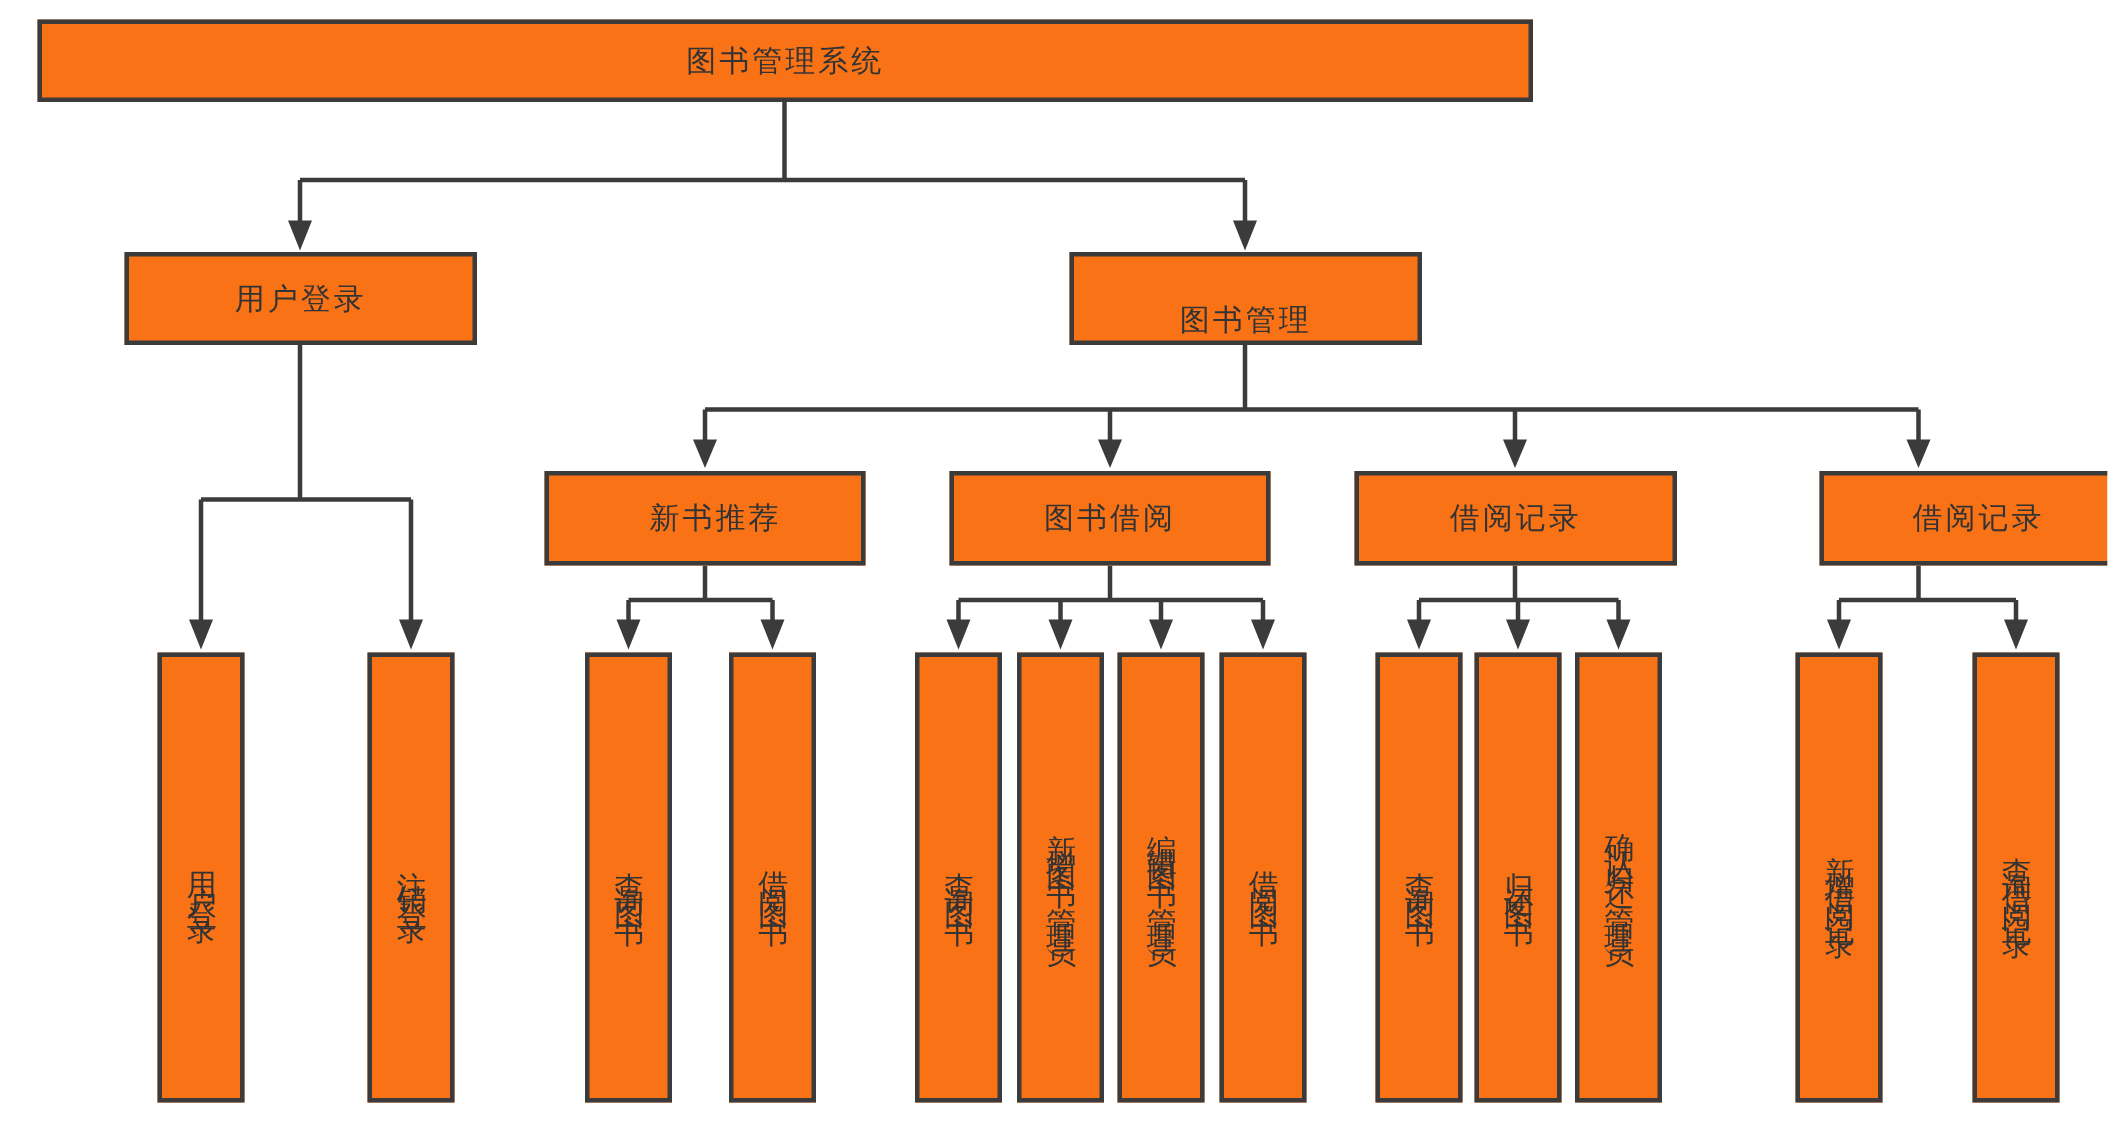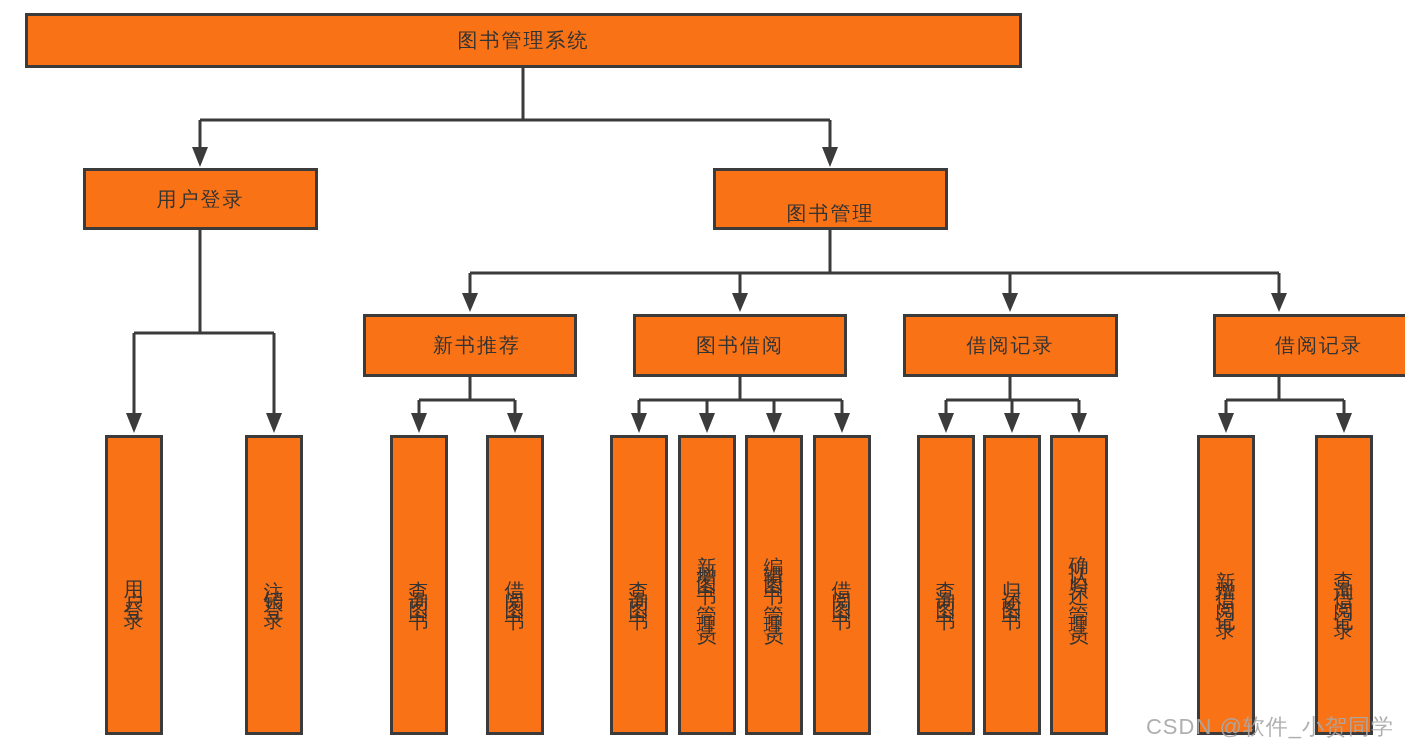--- a/index.html
+++ b/index.html
@@ -143,15 +143,14 @@
     <span>确认归还（管理员）</span>
   </div>
 
   <div class="node vbox" style="left:1197px; top:435px; width:58px; height:300px;">
     <span>新增借阅记录</span>
   </div>
   <div class="node vbox" style="left:1315px; top:435px; width:58px; height:300px;">
     <span>查询借阅记录</span>
   </div>
 
-  <div class="watermark">CSDN @软件_小贺同学</div>
 
 </div>
 
 </body></html>

